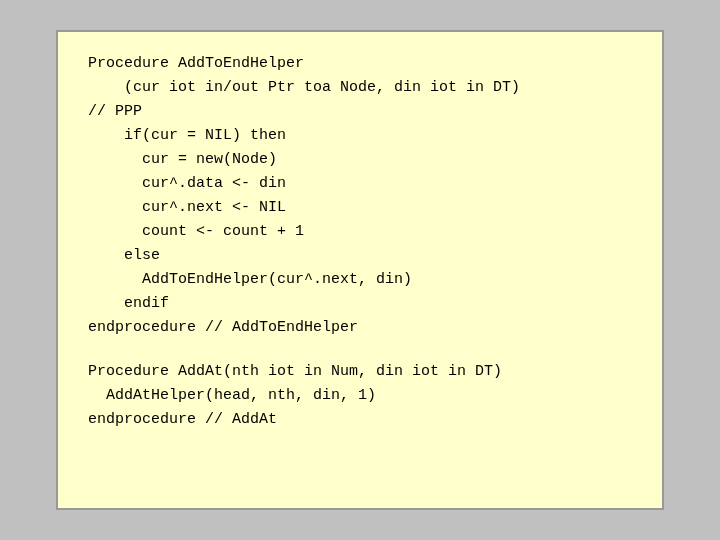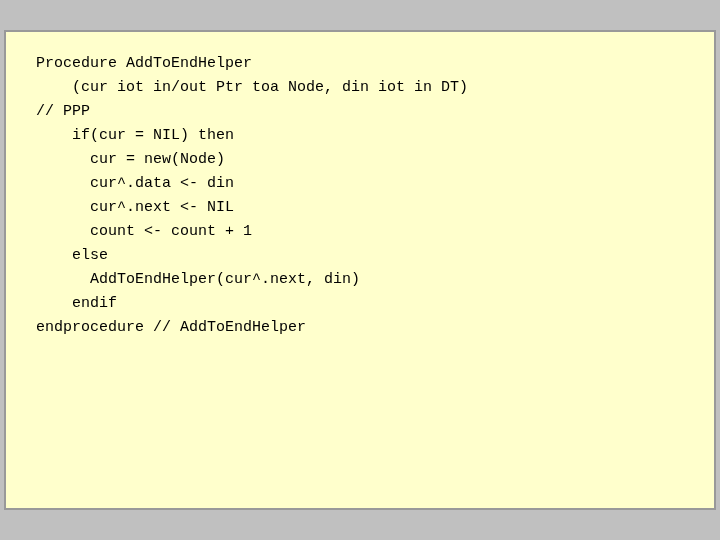--- a/index.html
+++ b/index.html
@@ -12,21 +12,21 @@
       width: 720px;
       height: 540px;
       background: #c0c0c0;
       display: flex;
       align-items: center;
       justify-content: center;
       font-family: 'Courier New', Courier, monospace;
     }
 
     .code-container {
-      width: 712px;
+      width: 608px;
       min-height: 480px;
       background: #ffffcc;
       border: 2px solid #999;
       padding: 20px 30px;
       display: flex;
       flex-direction: column;
       justify-content: flex-start;
     }
 
     .code-block {
@@ -51,13 +51,16 @@
     if(cur = NIL) then
       cur = new(Node)
       cur^.data &lt;- din
       cur^.next &lt;- NIL
       count &lt;- count + 1
     else
       AddToEndHelper(cur^.next, din)
     endif
 endprocedure // AddToEndHelper</div>
   <div class="spacer"></div>
+  <div class="code-block">Procedure AddAt(nth iot in Num, din iot in DT)
+  AddAtHelper(head, nth, din, 1)
+endprocedure // AddAt</div>
 </div>
 
 </body></html>

